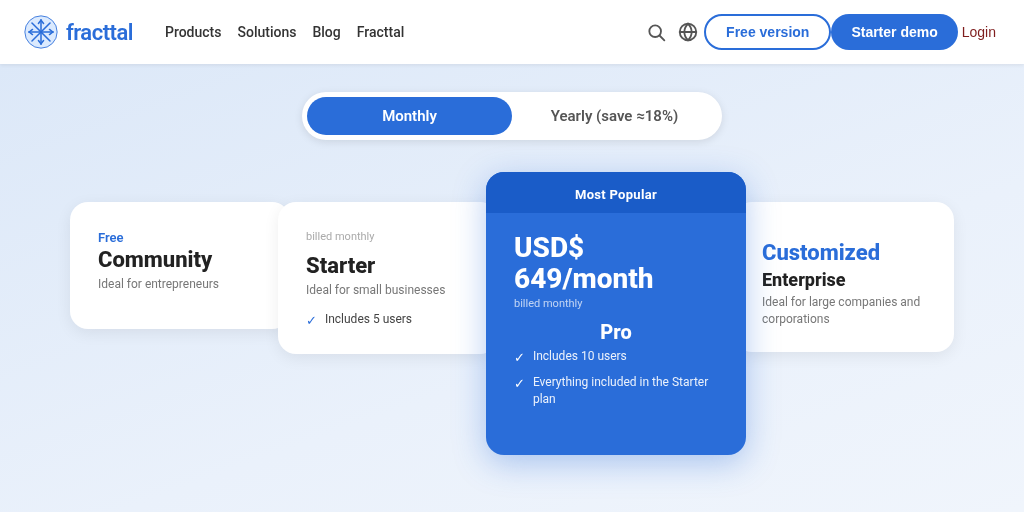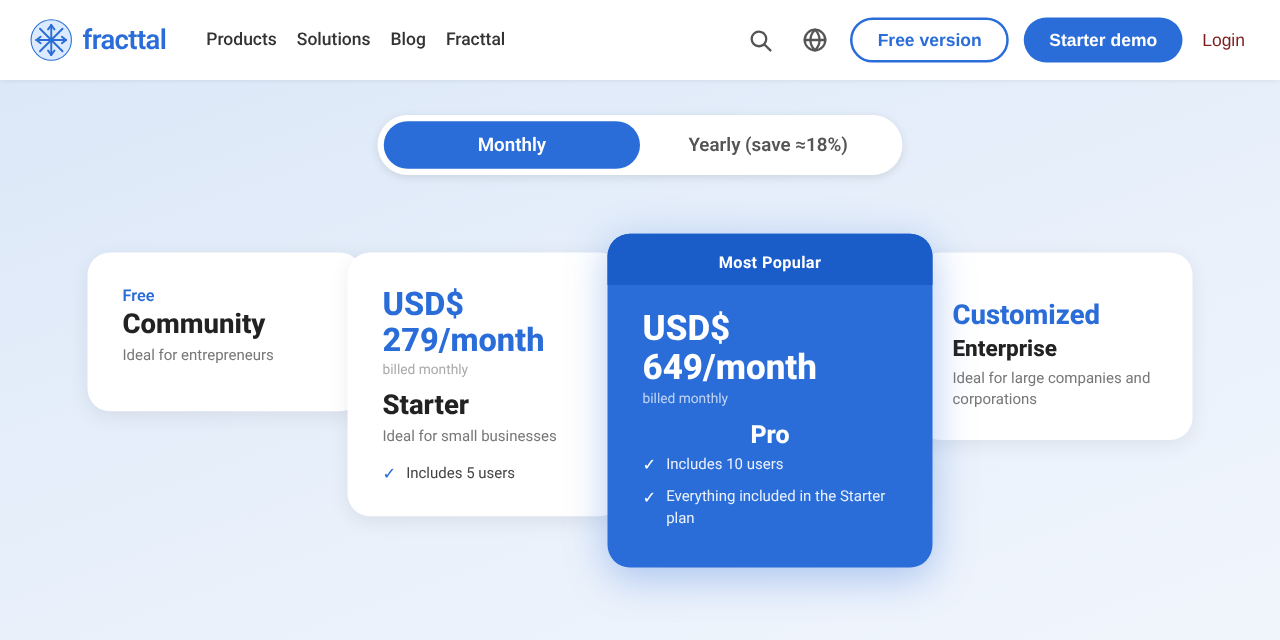--- a/index.html
+++ b/index.html
@@ -44,21 +44,20 @@
     .nav-link {
       font-size: 14px;
       color: #333;
       cursor: pointer;
       text-decoration: none;
       font-weight: 500;
     }
     .nav-icons {
       display: flex;
       align-items: center;
-      gap: 12px;
       margin-left: auto;
     }
     .nav-icon-btn {
       width: 32px;
       height: 32px;
       display: flex;
       align-items: center;
       justify-content: center;
       cursor: pointer;
       color: #555;
@@ -167,23 +166,23 @@
       z-index: 2;
       margin-top: 30px;
     }
     .card-pro {
       background: #2a6dd9;
       color: #fff;
       border-radius: 18px;
       z-index: 5;
       max-width: 260px;
       flex: 0 0 260px;
-      padding: 0 0 12px;
+      padding: 0 0 28px;
       box-shadow: 0 8px 32px rgba(42,109,217,0.35);
-      margin-top: 15px;
+      margin-top: 0;
     }
     .card-enterprise {
       margin-left: -12px;
       z-index: 1;
       margin-top: 30px;
     }
 
     
     .pro-header {
       background: #1a5cc8;
@@ -347,21 +346,20 @@
 
   <div class="cards-area">
 
     <div class="pricing-card card-free">
       <div class="plan-price-label">Free</div>
       <div class="plan-name">Community</div>
       <div class="plan-desc">Ideal for entrepreneurs</div>
     </div>
 
     <div class="pricing-card card-starter">
-      <div class="plan-price">USD$ 279/month</div>
       <div class="billed-label">billed monthly</div>
       <div class="plan-name">Starter</div>
       <div class="plan-desc">Ideal for small businesses</div>
       <ul class="feature-list">
         <li class="feature-item">
           <span class="check-icon">✓</span>
           <span>Includes 5 users</span>
         </li>
       </ul>
     </div>

